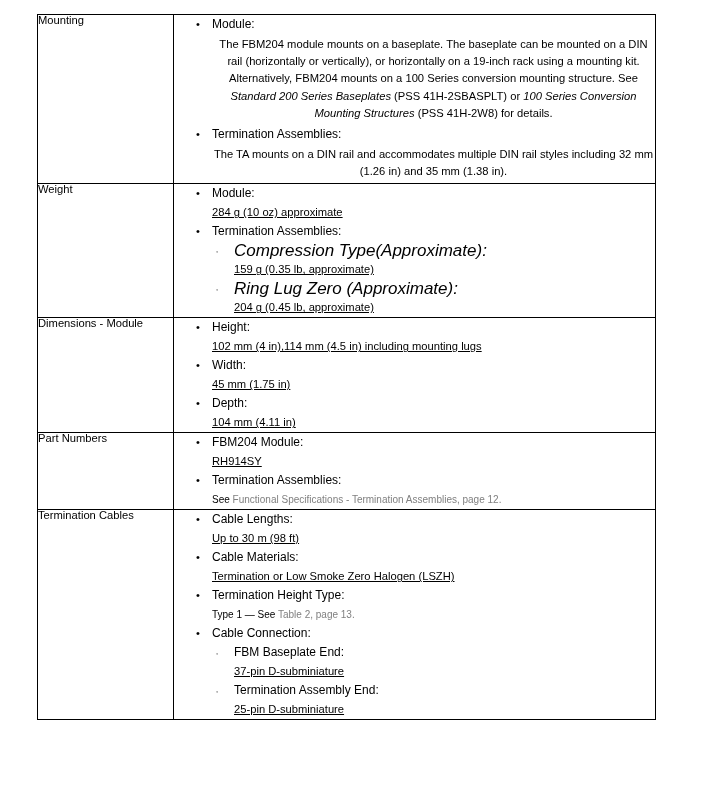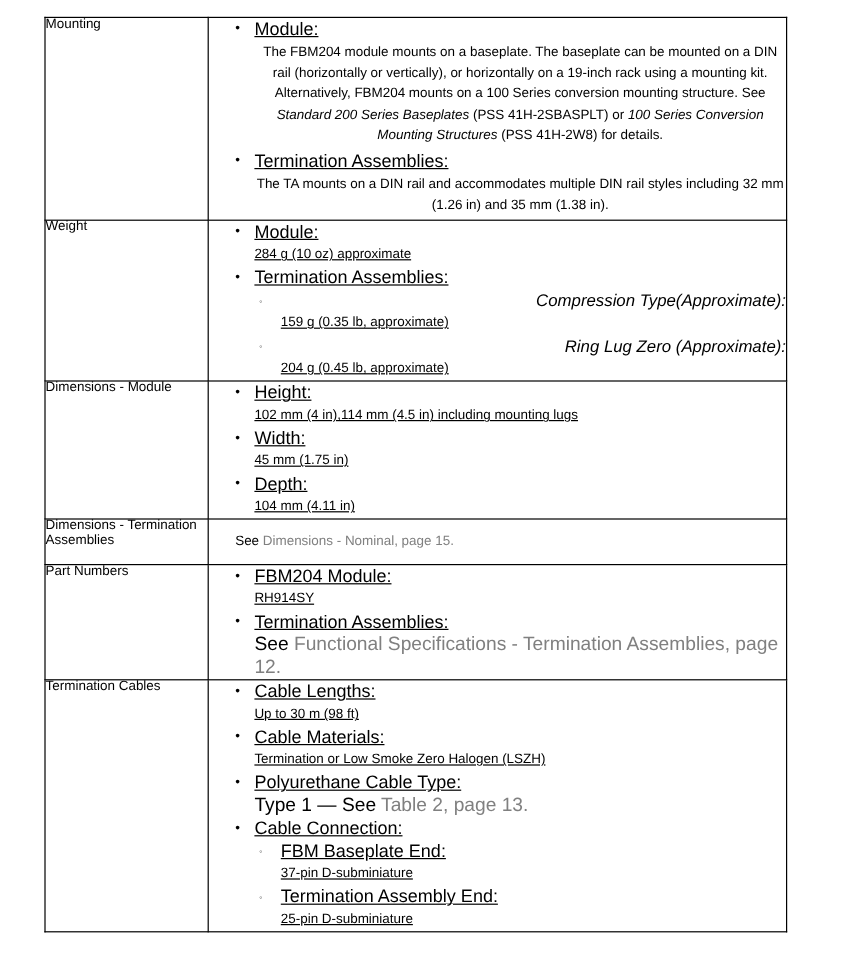--- a/index.html
+++ b/index.html
@@ -59,23 +59,22 @@
   ul.blist > li.bullet > .bdot {
     position: absolute;
     left: 22px;
     top: 0;
     width: 10px;
     font-size: 11.2px;
     line-height: 19px;
     color: #000;
   }
   .btext {
-    font-size: 15px;
-    line-height: 19px;
-    text-decoration: underline;
+    font-size: 12px;
+    line-height: 19px;
   }
   .bodytext {
     font-size: 11.2px;
     line-height: 17.2px;
     padding-top: 2px;
     padding-bottom: 3px;
     text-align: center;
   }
   .valline {
     font-size: 11.2px;
@@ -95,32 +94,31 @@
   ul.sublist > li.subbullet > .sdot {
     position: absolute;
     left: 4px;
     top: 0;
     font-size: 7px;
     line-height: 21px;
     color: #3a3a3a;
   }
   .subhead {
     font-style: italic;
-    font-size: 14px;
-    line-height: 19px;
-    text-align: right;
+    font-size: 17px;
+    line-height: 19px;
   }
   .xref {
     color: #808080;
   }
   em.doc {
     font-style: italic;
   }
   .seeline {
-    font-size: 16px;
+    font-size: 10px;
     line-height: 19px;
   }
   td.content-col.plain {
     padding: 9px 6px 9px 0;
     padding-left: 0;
   }
   .plainsee {
     padding-left: 22px;
     font-size: 11.2px;
     line-height: 19px;
@@ -204,30 +202,20 @@
             </li>
             <li class="bullet">
               <span class="bdot">•</span>
               <div class="btext">Depth:</div>
               <div class="valline">104 mm (4.11 in)</div>
             </li>
           </ul>
         </td>
       </tr>
 
-      <tr>
-        <td class="label-col">
-          <span>Dimensions - Termination Assemblies</span>
-        </td>
-        <td class="content-col plain">
-          <div class="plainsee">
-            <span>See </span><span class="xref">Dimensions - Nominal, page 15</span><span class="xref">.</span>
-          </div>
-        </td>
-      </tr>
 
       <tr>
         <td class="label-col">
           <span>Part Numbers</span>
         </td>
         <td class="content-col">
           <ul class="blist">
             <li class="bullet">
               <span class="bdot">•</span>
               <div class="btext">FBM204 Module:</div>
@@ -255,21 +243,21 @@
               <div class="btext">Cable Lengths:</div>
               <div class="valline">Up to 30 m (98 ft)</div>
             </li>
             <li class="bullet">
               <span class="bdot">•</span>
               <div class="btext">Cable Materials:</div>
               <div class="valline">Termination or Low Smoke Zero Halogen (LSZH)</div>
             </li>
             <li class="bullet">
               <span class="bdot">•</span>
-              <div class="btext">Polyurethane Cable Type:</div>
+              <div class="btext">Termination Height Type:</div>
               <div class="seeline">
                 <span>Type 1 — See </span><span class="xref">Table 2, page 13</span><span class="xref">.</span>
               </div>
             </li>
             <li class="bullet">
               <span class="bdot">•</span>
               <div class="btext">Cable Connection:</div>
               <ul class="sublist">
                 <li class="subbullet">
                   <span class="sdot">◦</span>

